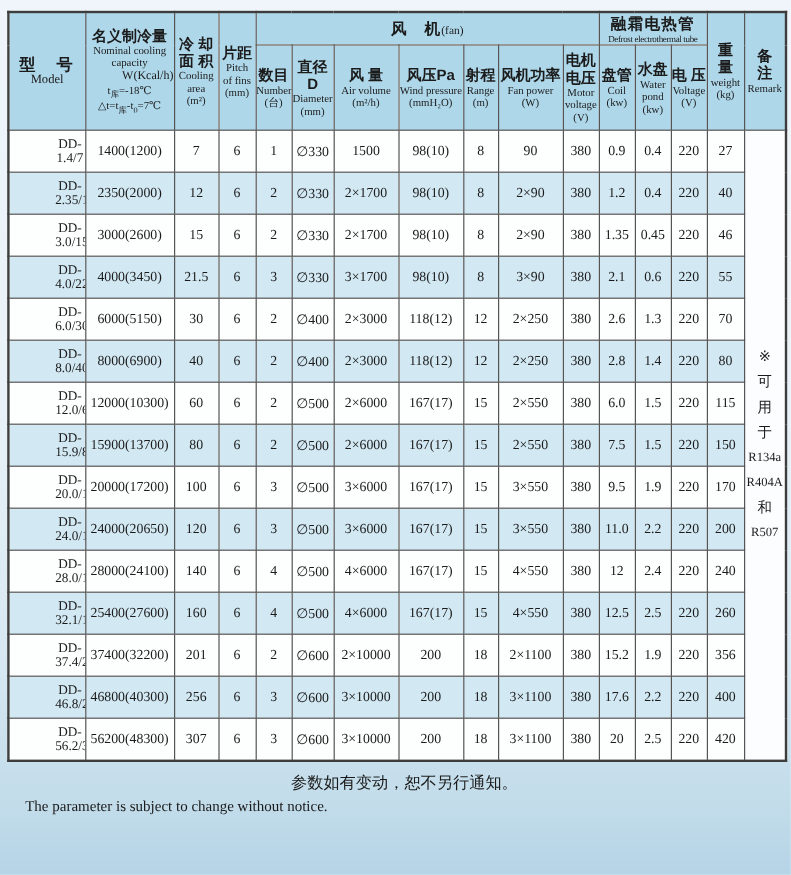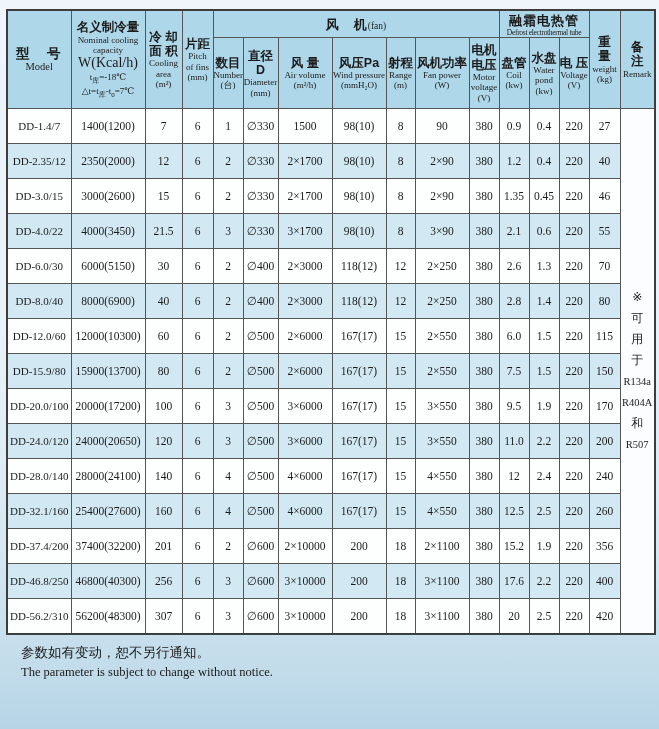--- a/index.html
+++ b/index.html
@@ -34,52 +34,52 @@
 
   .zh {
     font-family: "Liberation Sans", "DejaVu Sans", sans-serif;
     font-weight: bold;
     font-size: 12.5px;
     line-height: 1.15;
   }
   .zh.big { font-size: 13.5px; letter-spacing: 2px; }
   .en { font-size: 9px; line-height: 1.15; }
   .en.md { font-size: 10.5px; }
-  .en2 { font-size: 14px; line-height: 1.2; }
+  .en2 { font-size: 10px; line-height: 1.2; text-align: right; }
   .cond { font-size: 9px; line-height: 1.25; }
   sub { font-size: 7px; }
   .tiny { font-size: 7.5px; letter-spacing: -0.3px; line-height: 1.1; }
   .band .zh { display: inline; font-size: 13px; letter-spacing: 1px; text-align: right; }
   .band .en-inline { font-size: 9.5px; }
 
   tbody tr { height: 35px; }
   tbody td { font-size: 11.5px; background: #fdfefe; }
   tbody tr.stripe td { background: #d2e8f3; }
-  td.model-cell { font-size: 11px; }
+  td.model-cell { font-size: 11px; padding-left: 38px; }
   td.remark-cell {
     background: #fbfdfe !important;
     font-size: 10.5px;
     line-height: 21px;
     vertical-align: middle;
   }
   td.remark-cell div { line-height: 21px; }
   td.remark-cell .cjk { font-family: "Liberation Sans", "DejaVu Sans", sans-serif; font-size: 12px; }
 
   .notes { margin: 7px 0 0 6px; }
   .note-zh {
     font-size: 13.5px;
     line-height: 21px;
     font-family: "Liberation Sans", "DejaVu Sans", sans-serif;
   }
   .note-en {
     font-size: 12.5px;
     line-height: 19px;
     margin-left: 9px;
   }
-  .note-zh.indented { margin-left: 9px; }
+  .note-zh.indented { margin-left: 9px; text-align: center; }
   .notes sub { font-size: 8px; }
 </style>
 </head>
 <body>
 
 <div class="page">
   <table class="spec">
     <colgroup>
       <col style="width:64px">
         <col style="width:74px">

